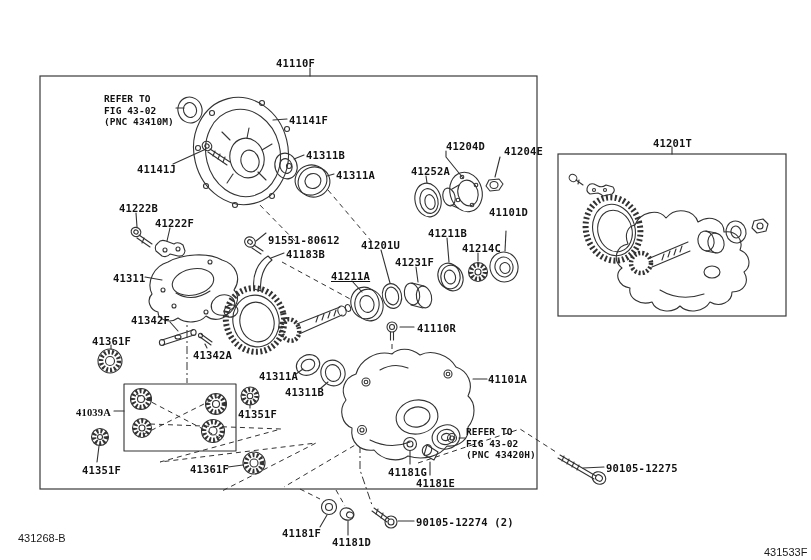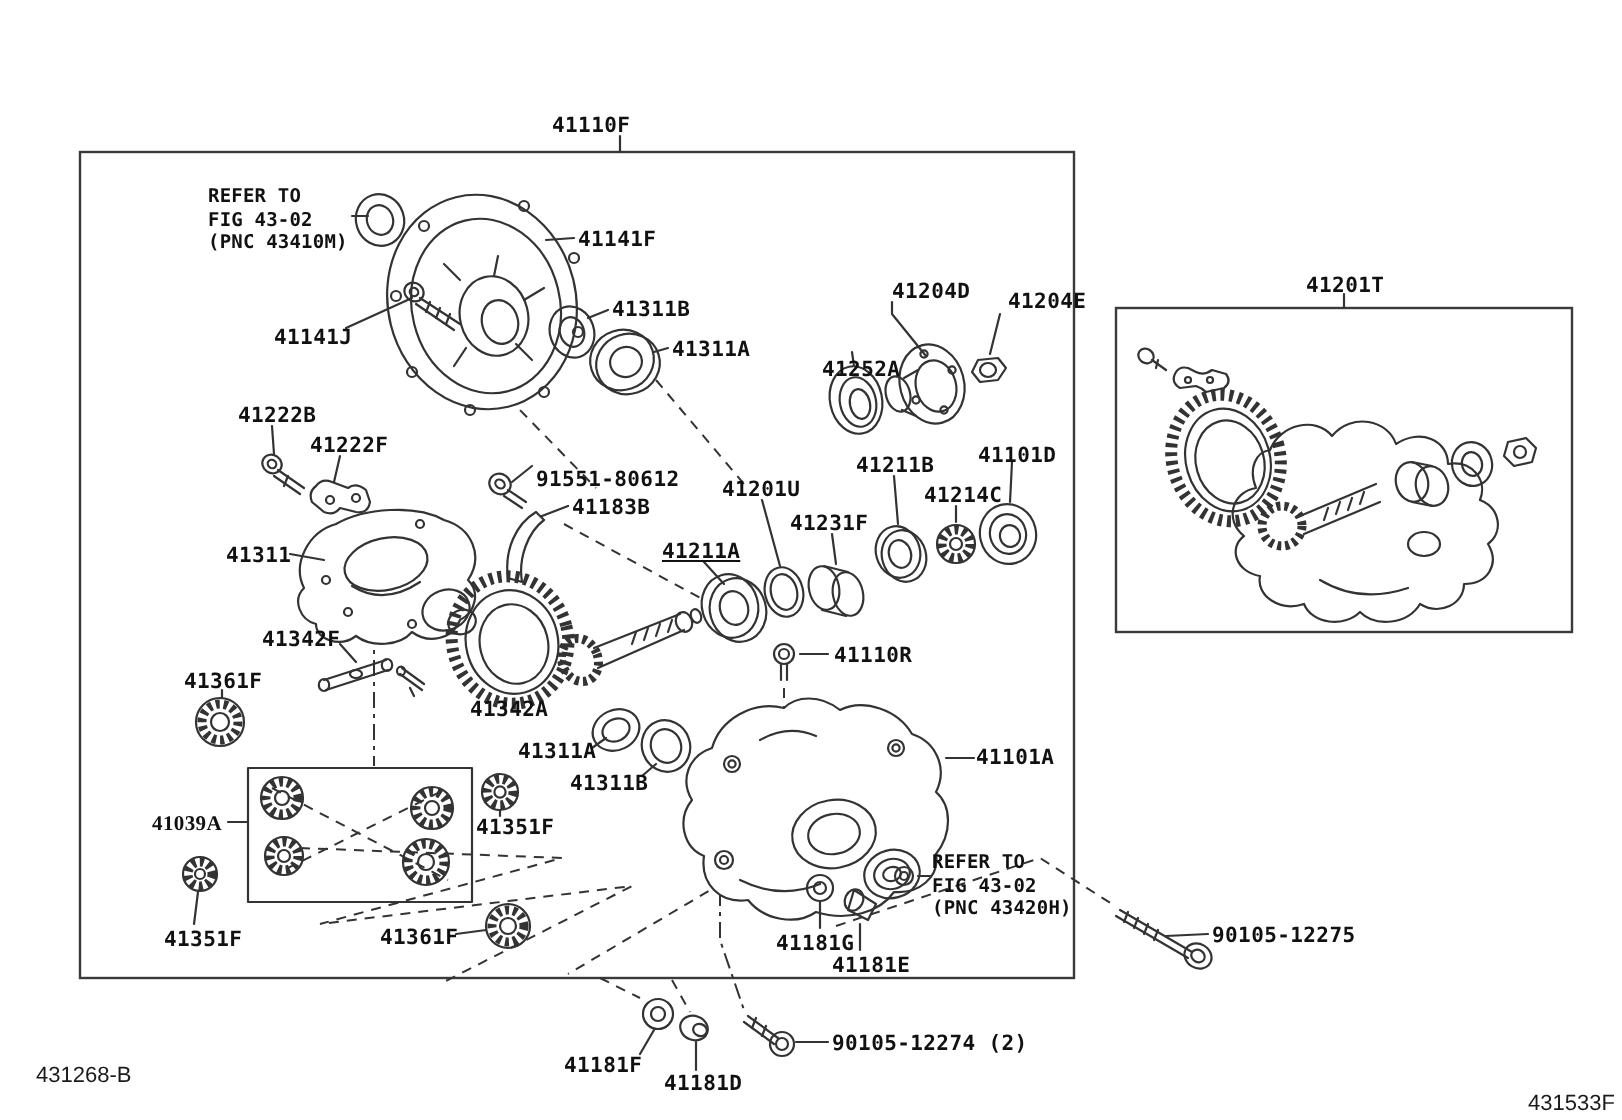--- a/index.html
+++ b/index.html
@@ -345,31 +345,31 @@
       <span class="lbl" style="left: 289px; top: 114px; text-align: center;">41141F</span>
       <span class="lbl" style="left: 306px; top: 149px;">41311B</span>
       <span class="lbl" style="left: 336px; top: 169px;">41311A</span>
       <span class="lbl" style="left: 137px; top: 163px;">41141J</span>
       <span class="lbl" style="left: 119px; top: 202px;">41222B</span>
       <span class="lbl" style="left: 155px; top: 217px;">41222F</span>
       <span class="lbl" style="left: 268px; top: 234px;">91551-80612</span>
       <span class="lbl" style="left: 286px; top: 248px;">41183B</span>
       <span class="lbl" style="left: 427px; top: 140px; margin-left: 19px;">41204D</span>
       <span class="lbl" style="left: 504px; top: 145px;">41204E</span>
-      <span class="lbl" style="left: 411px; top: 165px; margin-top: 14px;">41252A</span>
+      <span class="lbl" style="left: 411px; top: 165px;">41252A</span>
       <span class="lbl" style="left: 361px; top: 239px;">41201U</span>
       <span class="lbl" style="left: 428px; top: 227px;">41211B</span>
       <span class="lbl" style="left: 395px; top: 256px;">41231F</span>
       <span class="lbl" style="left: 462px; top: 242px;">41214C</span>
-      <span class="lbl" style="left: 489px; top: 222px;">41101D</span>
+      <span class="lbl" style="left: 489px; top: 206px;">41101D</span>
       <span class="lbl" style="left: 331px; top: 270px; text-decoration: underline;">41211A</span>
       <span class="lbl" style="left: 113px; top: 272px;">41311</span>
       <span class="lbl" style="left: 131px; top: 314px;">41342F</span>
       <span class="lbl" style="left: 92px; top: 335px;">41361F</span>
-      <span class="lbl" style="left: 193px; top: 349px; margin-left: 42px;">41342A</span>
+      <span class="lbl" style="left: 193px; top: 349px;">41342A</span>
       <span class="lbl" style="left: 259px; top: 370px;">41311A</span>
       <span class="lbl" style="left: 285px; top: 386px;">41311B</span>
       <span class="lbl" style="left: 238px; top: 408px;">41351F</span>
       <span class="lbl" style="left: 76px; top: 407px; font-family: Liberation Serif, serif;">41039A</span>
       <span class="lbl" style="left: 82px; top: 464px;">41351F</span>
       <span class="lbl" style="left: 190px; top: 463px;">41361F</span>
       <span class="lbl" style="left: 417px; top: 322px;">41110R</span>
       <span class="lbl" style="left: 488px; top: 373px;">41101A</span>
       <span class="lbl" style="left: 388px; top: 466px;">41181G</span>
       <span class="lbl" style="left: 416px; top: 477px;">41181E</span>

